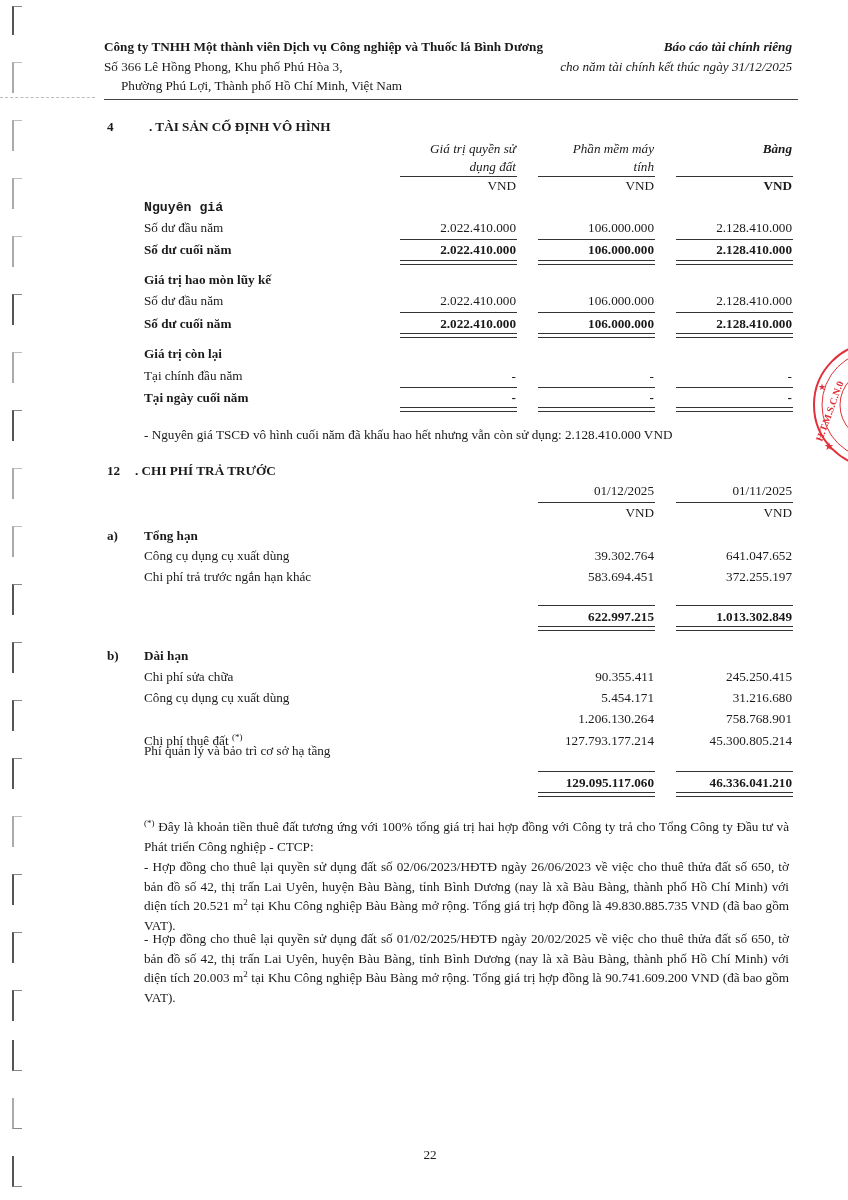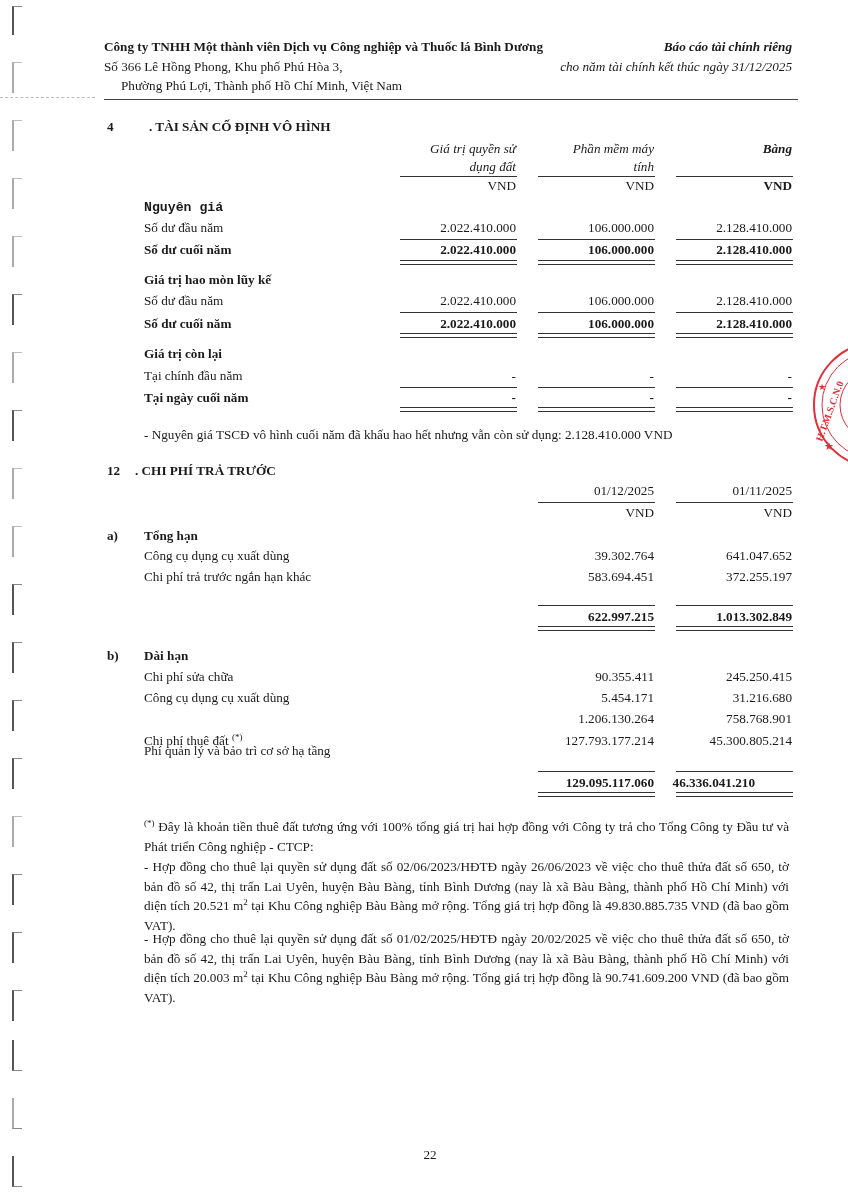--- a/index.html
+++ b/index.html
@@ -179,21 +179,21 @@
   <div class="abs" style="left:144px;top:733px;">
     <span>Chi phí thuê đất</span>
     <sup>(*)</sup>
   </div>
   <div class="num" style="left:538px;width:116px;top:733px;">127.793.177.214</div>
   <div class="num" style="left:676px;width:116px;top:733px;">45.300.805.214</div>
 
   <div class="rule" style="left:538px;width:117px;top:771px;"></div>
   <div class="rule" style="left:676px;width:117px;top:771px;"></div>
   <div class="num b" style="left:538px;width:116px;top:775px;">129.095.117.060</div>
-  <div class="num b" style="left:639px;width:116px;top:775px;">46.336.041.210</div>
+  <div class="num b" style="left:676px;width:116px;top:775px;">46.336.041.210</div>
   <div class="rule2" style="left:538px;width:117px;top:792px;"></div>
   <div class="rule2" style="left:676px;width:117px;top:792px;"></div>
 
   <div class="para" style="top:817px;">
     <sup>(*)</sup><span> Đây là khoản tiền thuê đất tương ứng với 100%  tổng giá trị hai hợp đồng với Công ty trả cho Tổng Công ty Đầu tư và Phát triển Công nghiệp - CTCP:</span>
   </div>
   <div class="para" style="top:857px;">
     <span>- Hợp đồng cho thuê lại quyền sử dụng đất số 02/06/2023/HĐTĐ ngày 26/06/2023 về việc cho thuê thửa đất số 650, tờ bản đồ số 42, thị trấn Lai Uyên, huyện Bàu Bàng, tỉnh Bình Dương (nay là xã Bàu Bàng, thành phố Hồ Chí Minh) với diện tích 20.521 m</span><sup>2</sup><span> tại Khu Công nghiệp Bàu Bàng mở rộng. Tổng giá trị hợp đồng là 49.830.885.735 VND (đã bao gồm VAT).</span>
   </div>
   <div class="para" style="top:929px;">

